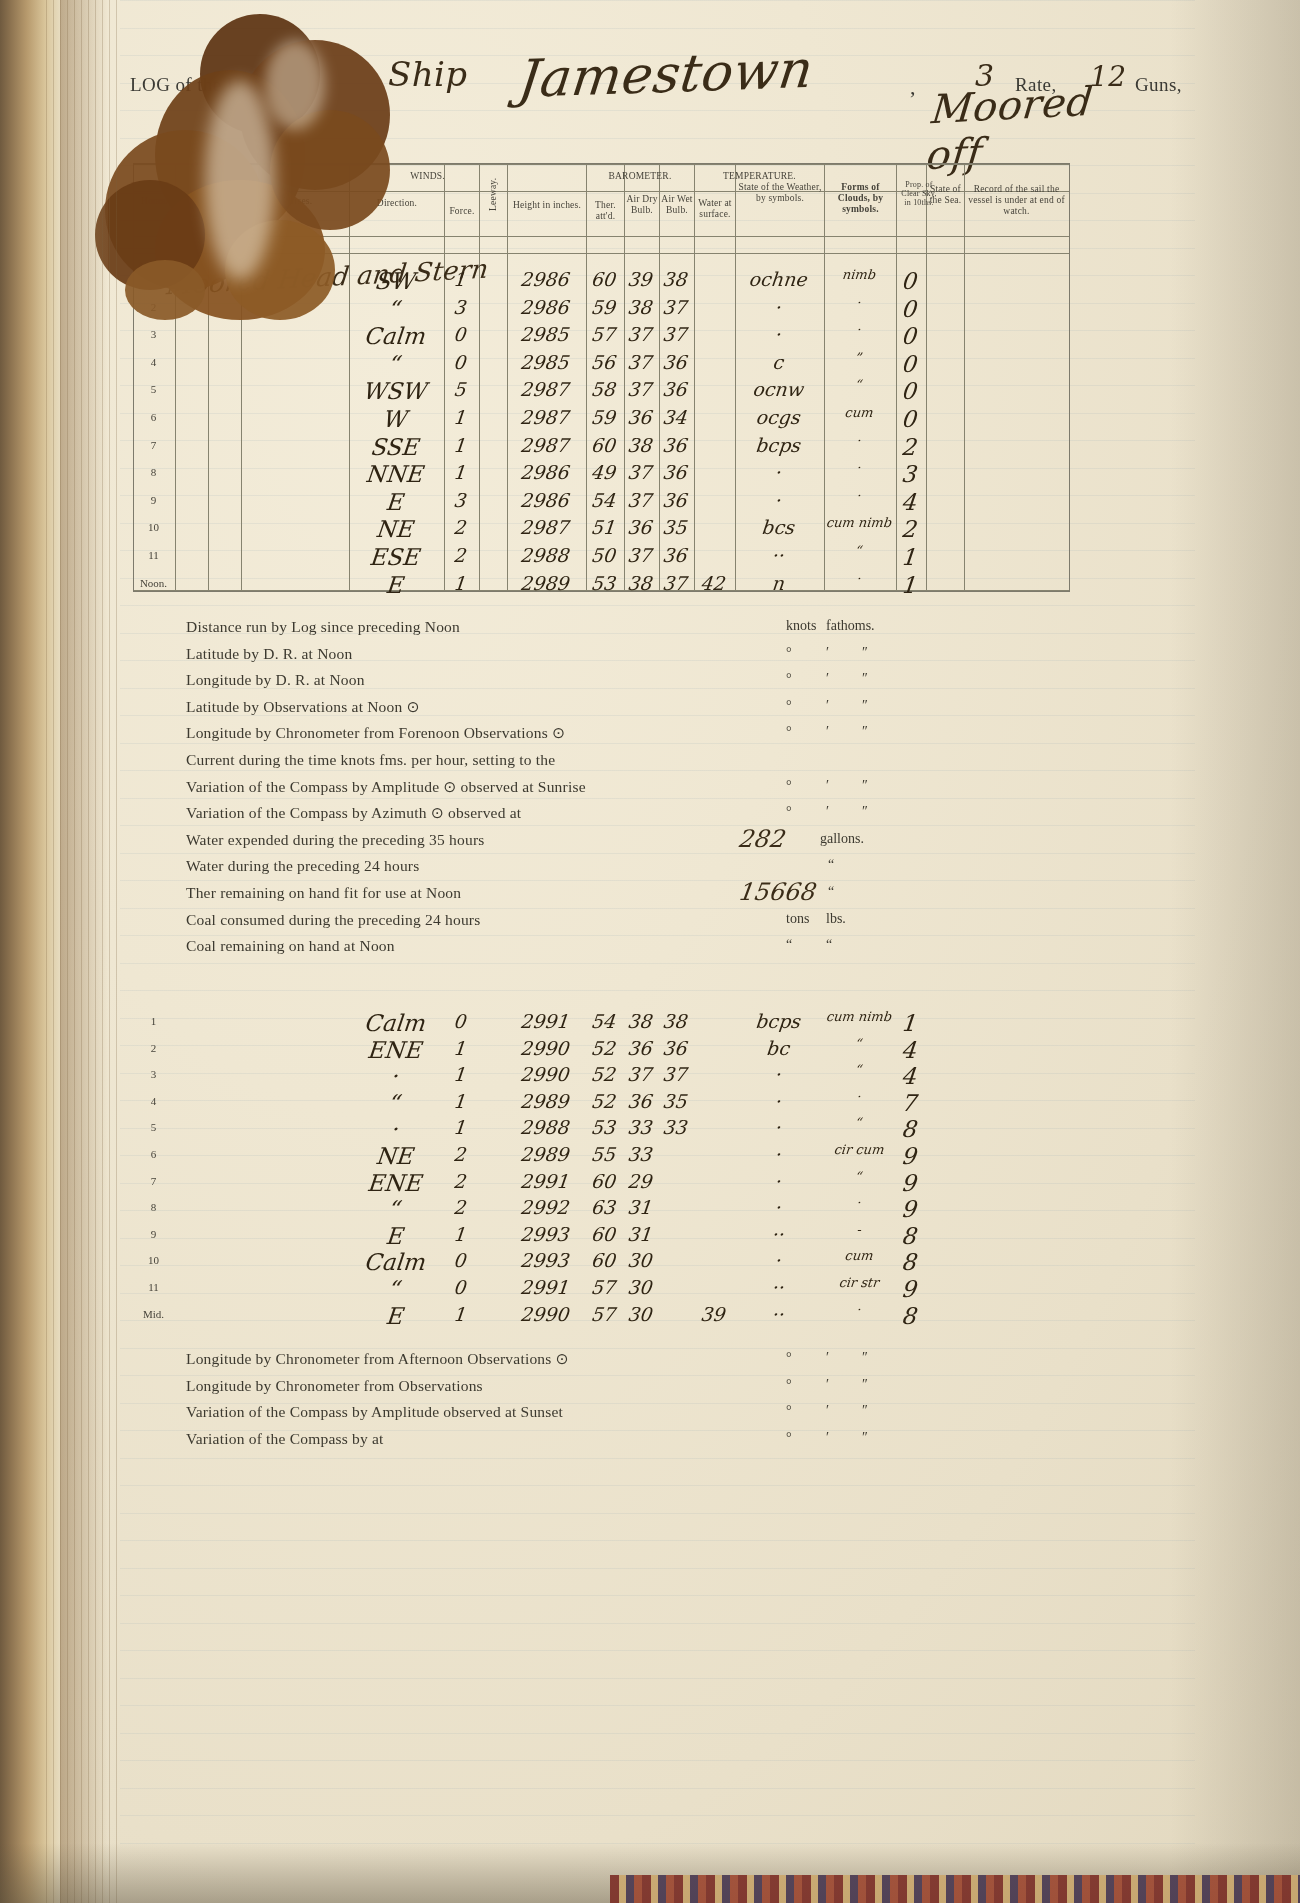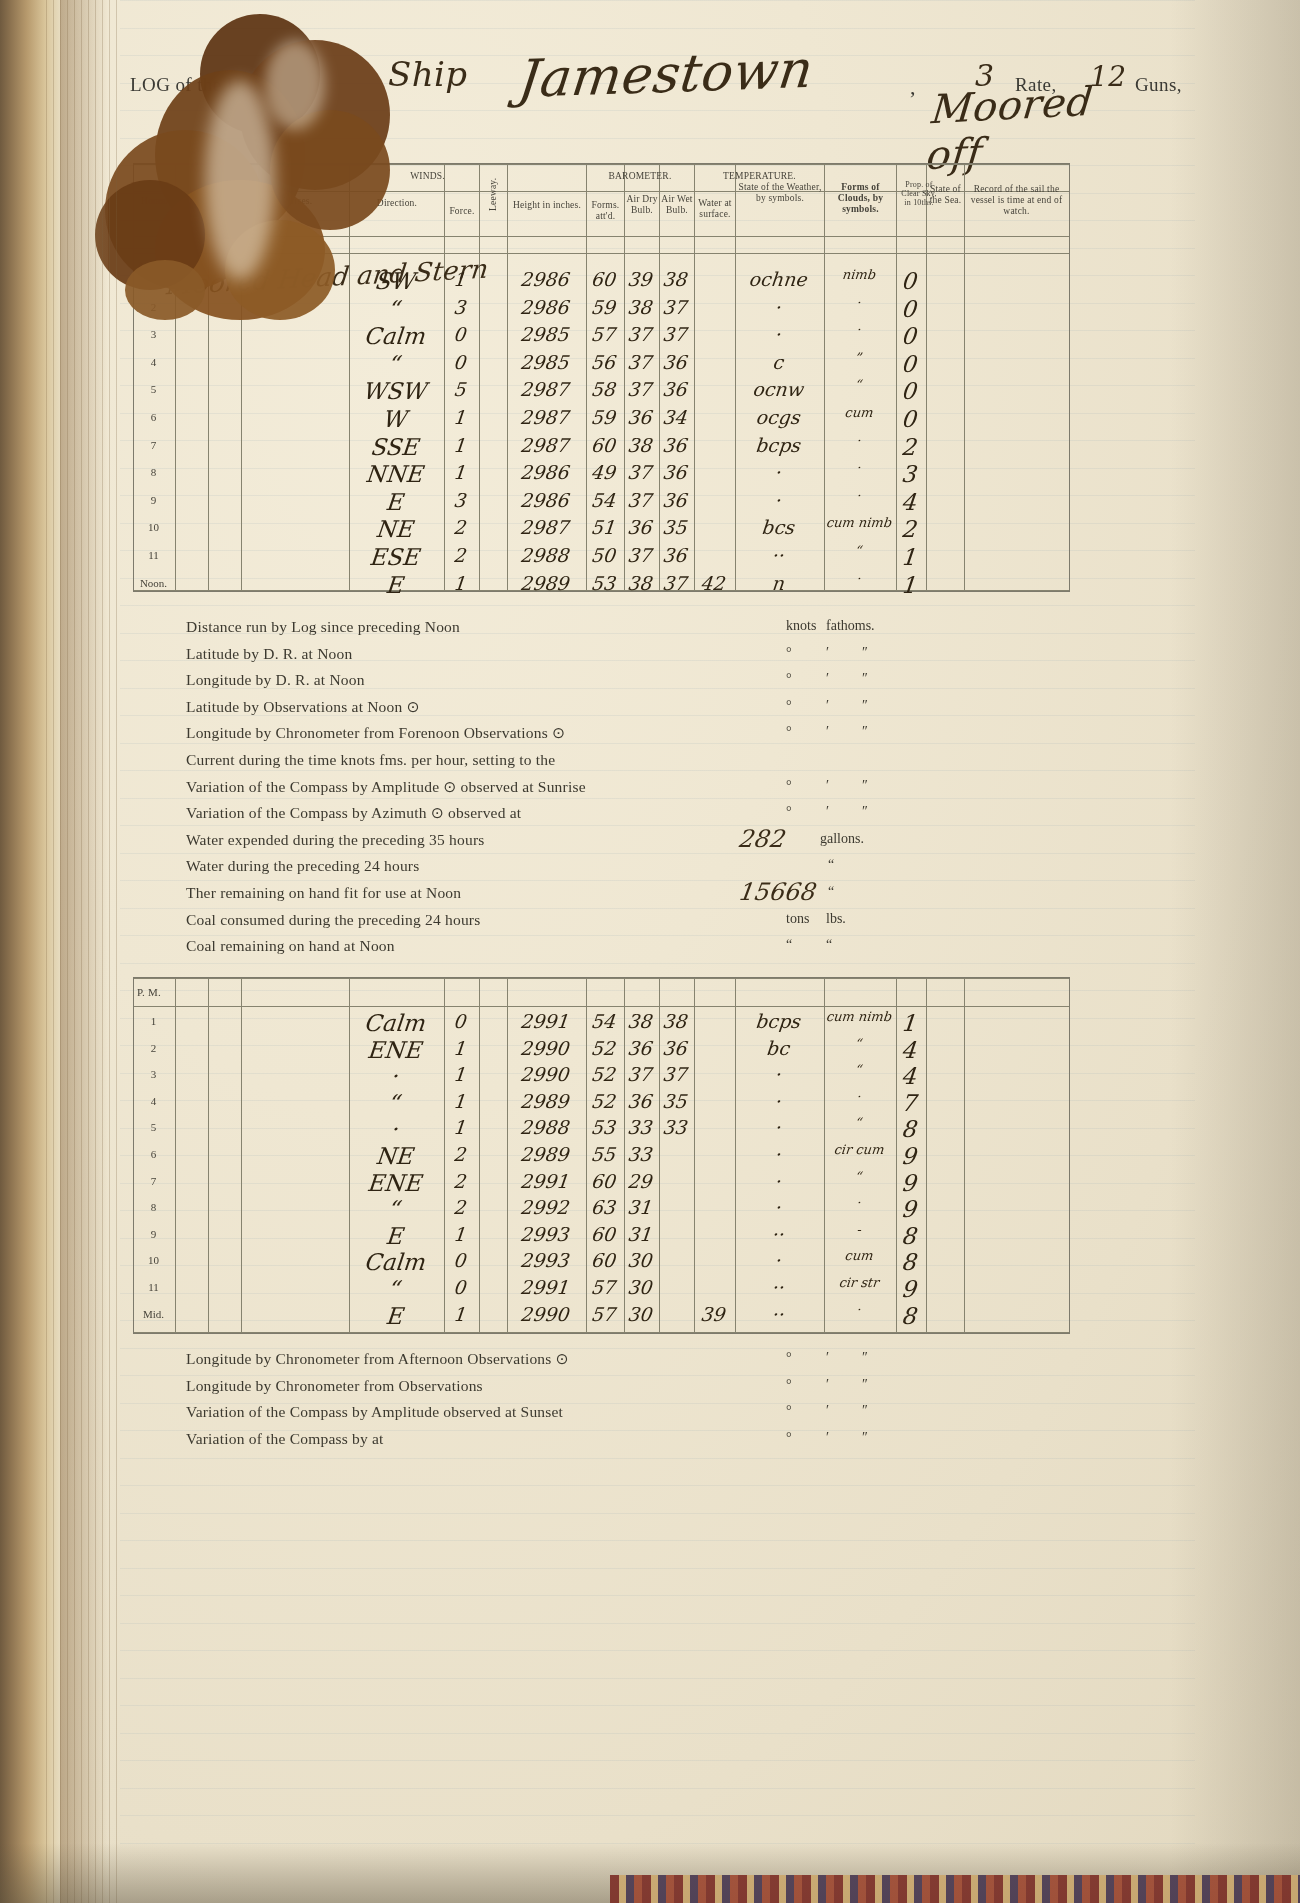--- a/index.html
+++ b/index.html
@@ -158,29 +158,29 @@
     <div class="colhdr" style="left:562px;top:7px;width:127px;">TEMPERATURE.</div>
 
     <div class="colhdr" style="left:0px;top:32px;width:41px;">Hours.</div>
     <div class="colhdr" style="left:42px;top:32px;width:32px;">Knots.</div>
     <div class="colhdr" style="left:75px;top:32px;width:32px;">10ths.</div>
     <div class="colhdr" style="left:108px;top:32px;width:106px;">Courses.</div>
     <div class="colhdr" style="left:216px;top:34px;width:94px;">Direction.</div>
     <div class="colhdr" style="left:311px;top:42px;width:34px;">Force.</div>
     <div class="colhdr" style="left:346px;top:28px;width:27px;transform:rotate(-90deg);transform-origin:50% 50%;">Leeway.</div>
     <div class="colhdr" style="left:374px;top:36px;width:78px;">Height in inches.</div>
-    <div class="colhdr" style="left:453px;top:36px;width:37px;">Forms. att'd.</div>
+    <div class="colhdr" style="left:453px;top:36px;width:37px;">Ther. att'd.</div>
     <div class="colhdr" style="left:491px;top:30px;width:34px;">Air Dry Bulb.</div>
     <div class="colhdr" style="left:526px;top:30px;width:34px;">Air Wet Bulb.</div>
     <div class="colhdr" style="left:561px;top:34px;width:40px;">Water at surface.</div>
     <div class="colhdr" style="left:602px;top:18px;width:88px;">State of the Weather, by symbols.</div>
     <div class="colhdr" style="left:691px;top:18px;width:71px;font-weight:bold;">Forms of Clouds, by symbols.</div>
     <div class="colhdr" style="left:764px;top:16px;width:42px;font-size:8px;">Prop. of Clear Sky, in 10ths.</div>
     <div class="colhdr" style="left:793px;top:20px;width:37px;">State of the Sea.</div>
-    <div class="colhdr" style="left:831px;top:20px;width:103px;">Record of the sail the vessel is time at end of watch.</div>
+    <div class="colhdr" style="left:831px;top:20px;width:103px;">Record of the sail the vessel is under at end of watch.</div>
 
     <div class="colhdr" style="left:3px;top:95px;width:41px;text-align:left;font-size:11px;">A. M.</div>
   </div>
 
   <div class="script" style="position:absolute;left:168px;top:262px;font-size:26px;transform:skewX(-10deg) rotate(-3deg);">Moored Head and Stern</div>
 
   <div id="am-rows">
       <div class="rowlabel" style="position: absolute; left: 133px; width: 41px; top: 273px;">1</div>
       <div class="cell cellc big" style="position: absolute; left: 349px; width: 94px; top: 268px;">SW</div>
       <div class="cell cellc" style="position: absolute; left: 444px; width: 34px; top: 268px;">1</div>
@@ -342,42 +342,20 @@
       <div class="sumunit" style="left: 828px; top: 884px;">“</div>
       <div class="hand" style="left: 740px; top: 878px; font-size: 24px;">15668</div>
       <div class="sumline" style="left: 186px; top: 910.6px;">Coal consumed during the preceding 24 hours</div>
       <div class="sumunit" style="left: 786px; top: 910.6px;">tons</div>
       <div class="sumunit" style="left: 826px; top: 910.6px;">lbs.</div>
       <div class="sumline" style="left: 186px; top: 937.2px;">Coal remaining on hand at Noon</div>
       <div class="sumunit" style="left: 786px; top: 937.2px;">“</div>
       <div class="sumunit" style="left: 826px; top: 937.2px;">“</div>
     </div>
 
-  <div class="tbl" id="pmtbl" style="left:133px;top:977px;width:935px;height:355px;">
-    <div class="hl" style="top:0px;"></div>
-    <div class="hl" style="top:28px;"></div>
-    <div class="hl" style="bottom:0px;"></div>
-    <div class="vl" style="left:41px;"></div>
-    <div class="vl" style="left:74px;"></div>
-    <div class="vl" style="left:107px;"></div>
-    <div class="vl" style="left:215px;"></div>
-    <div class="vl" style="left:310px;"></div>
-    <div class="vl" style="left:345px;"></div>
-    <div class="vl" style="left:373px;"></div>
-    <div class="vl" style="left:452px;"></div>
-    <div class="vl" style="left:490px;"></div>
-    <div class="vl" style="left:525px;"></div>
-    <div class="vl" style="left:560px;"></div>
-    <div class="vl" style="left:601px;"></div>
-    <div class="vl" style="left:690px;"></div>
-    <div class="vl" style="left:762px;"></div>
-    <div class="vl" style="left:792px;"></div>
-    <div class="vl" style="left:830px;"></div>
-    <div class="colhdr" style="left:3px;top:8px;width:41px;text-align:left;font-size:11px;">P. M.</div>
-  </div>
 
   <div id="pm-rows">
       <div class="rowlabel" style="position: absolute; left: 133px; width: 41px; top: 1015px;">1</div>
       <div class="cell cellc big" style="position: absolute; left: 349px; width: 94px; top: 1010px;">Calm</div>
       <div class="cell cellc" style="position: absolute; left: 444px; width: 34px; top: 1010px;">0</div>
       <div class="cell cellc" style="position: absolute; left: 507px; width: 78px; top: 1010px;">2991</div>
       <div class="cell cellc" style="position: absolute; left: 586px; width: 37px; top: 1010px;">54</div>
       <div class="cell cellc" style="position: absolute; left: 624px; width: 34px; top: 1010px;">38</div>
       <div class="cell cellc" style="position: absolute; left: 659px; width: 34px; top: 1010px;">38</div>
       <div class="cell cellc" style="position: absolute; left: 735px; width: 88px; top: 1010px;">bcps</div>

